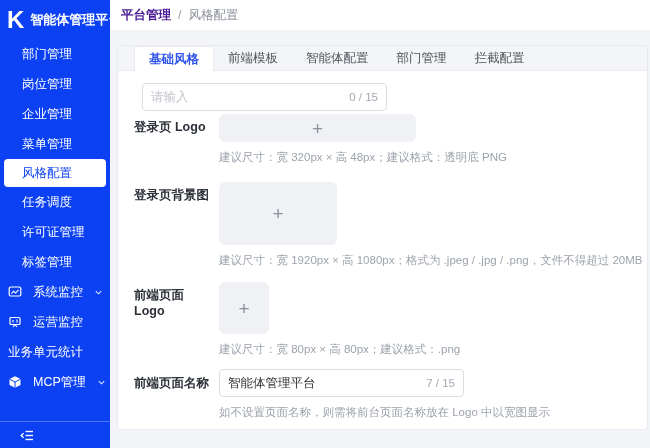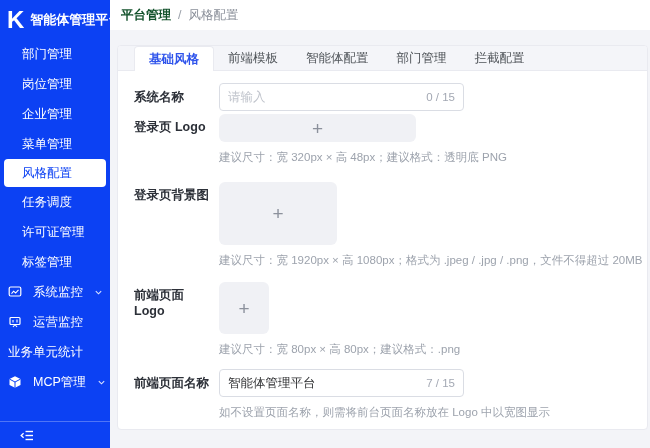--- a/index.html
+++ b/index.html
@@ -22,21 +22,21 @@
   .menu li.active { background:#fff; color:#0c41f3; border-radius:4px;
     margin:0 4px; padding-left:18px; height:28px; }
   .side-foot { position:absolute; left:0; right:0; bottom:0; height:27px;
     border-top:1px solid rgba(255,255,255,.28); display:flex; align-items:center;
     padding-left:20px; }
 
   
   .right { flex:1; display:flex; flex-direction:column; min-width:0; }
   .topbar { height:30px; background:#fff; display:flex; align-items:center;
     padding-left:11px; flex:0 0 30px; }
-  .crumb-a { font-weight:bold; color:#14532d; font-size:12.5px; }
+  .crumb-a { font-weight:bold; color:#4c1d95; font-size:12.5px; }
   .crumb-sep { color:#9aa0a9; margin:0 7px; font-size:12.5px; }
   .crumb-b { color:#8a8f99; font-size:12.5px; }
 
   .workarea { flex:1; padding:15px 2px 0 7px; }
   .card { background:#fff; border:1px solid #e9eaf0; border-radius:4px;
     height:385px; overflow:hidden; display:flex; flex-direction:column; }
 
   
   .tabstrip { height:25px; flex:0 0 25px; background:#f4f5f9;
     border-bottom:1px solid #e9eaf0; display:flex; align-items:stretch;
@@ -189,21 +189,20 @@
             <span>部门管理</span>
           </div>
         <div class="tab">
             <span>拦截配置</span>
           </div>
       </div>
 
       <div class="form">
 
         <div class="frow">
-          <div class="flabel mid">系统名称</div>
           <div class="ctl">
             <div class="inputbox">
               <input type="text" placeholder="请输入" style="">
               <span class="counter">0 / 15</span>
             </div>
           </div>
         </div>
 
         <div class="gap1"></div>
 

